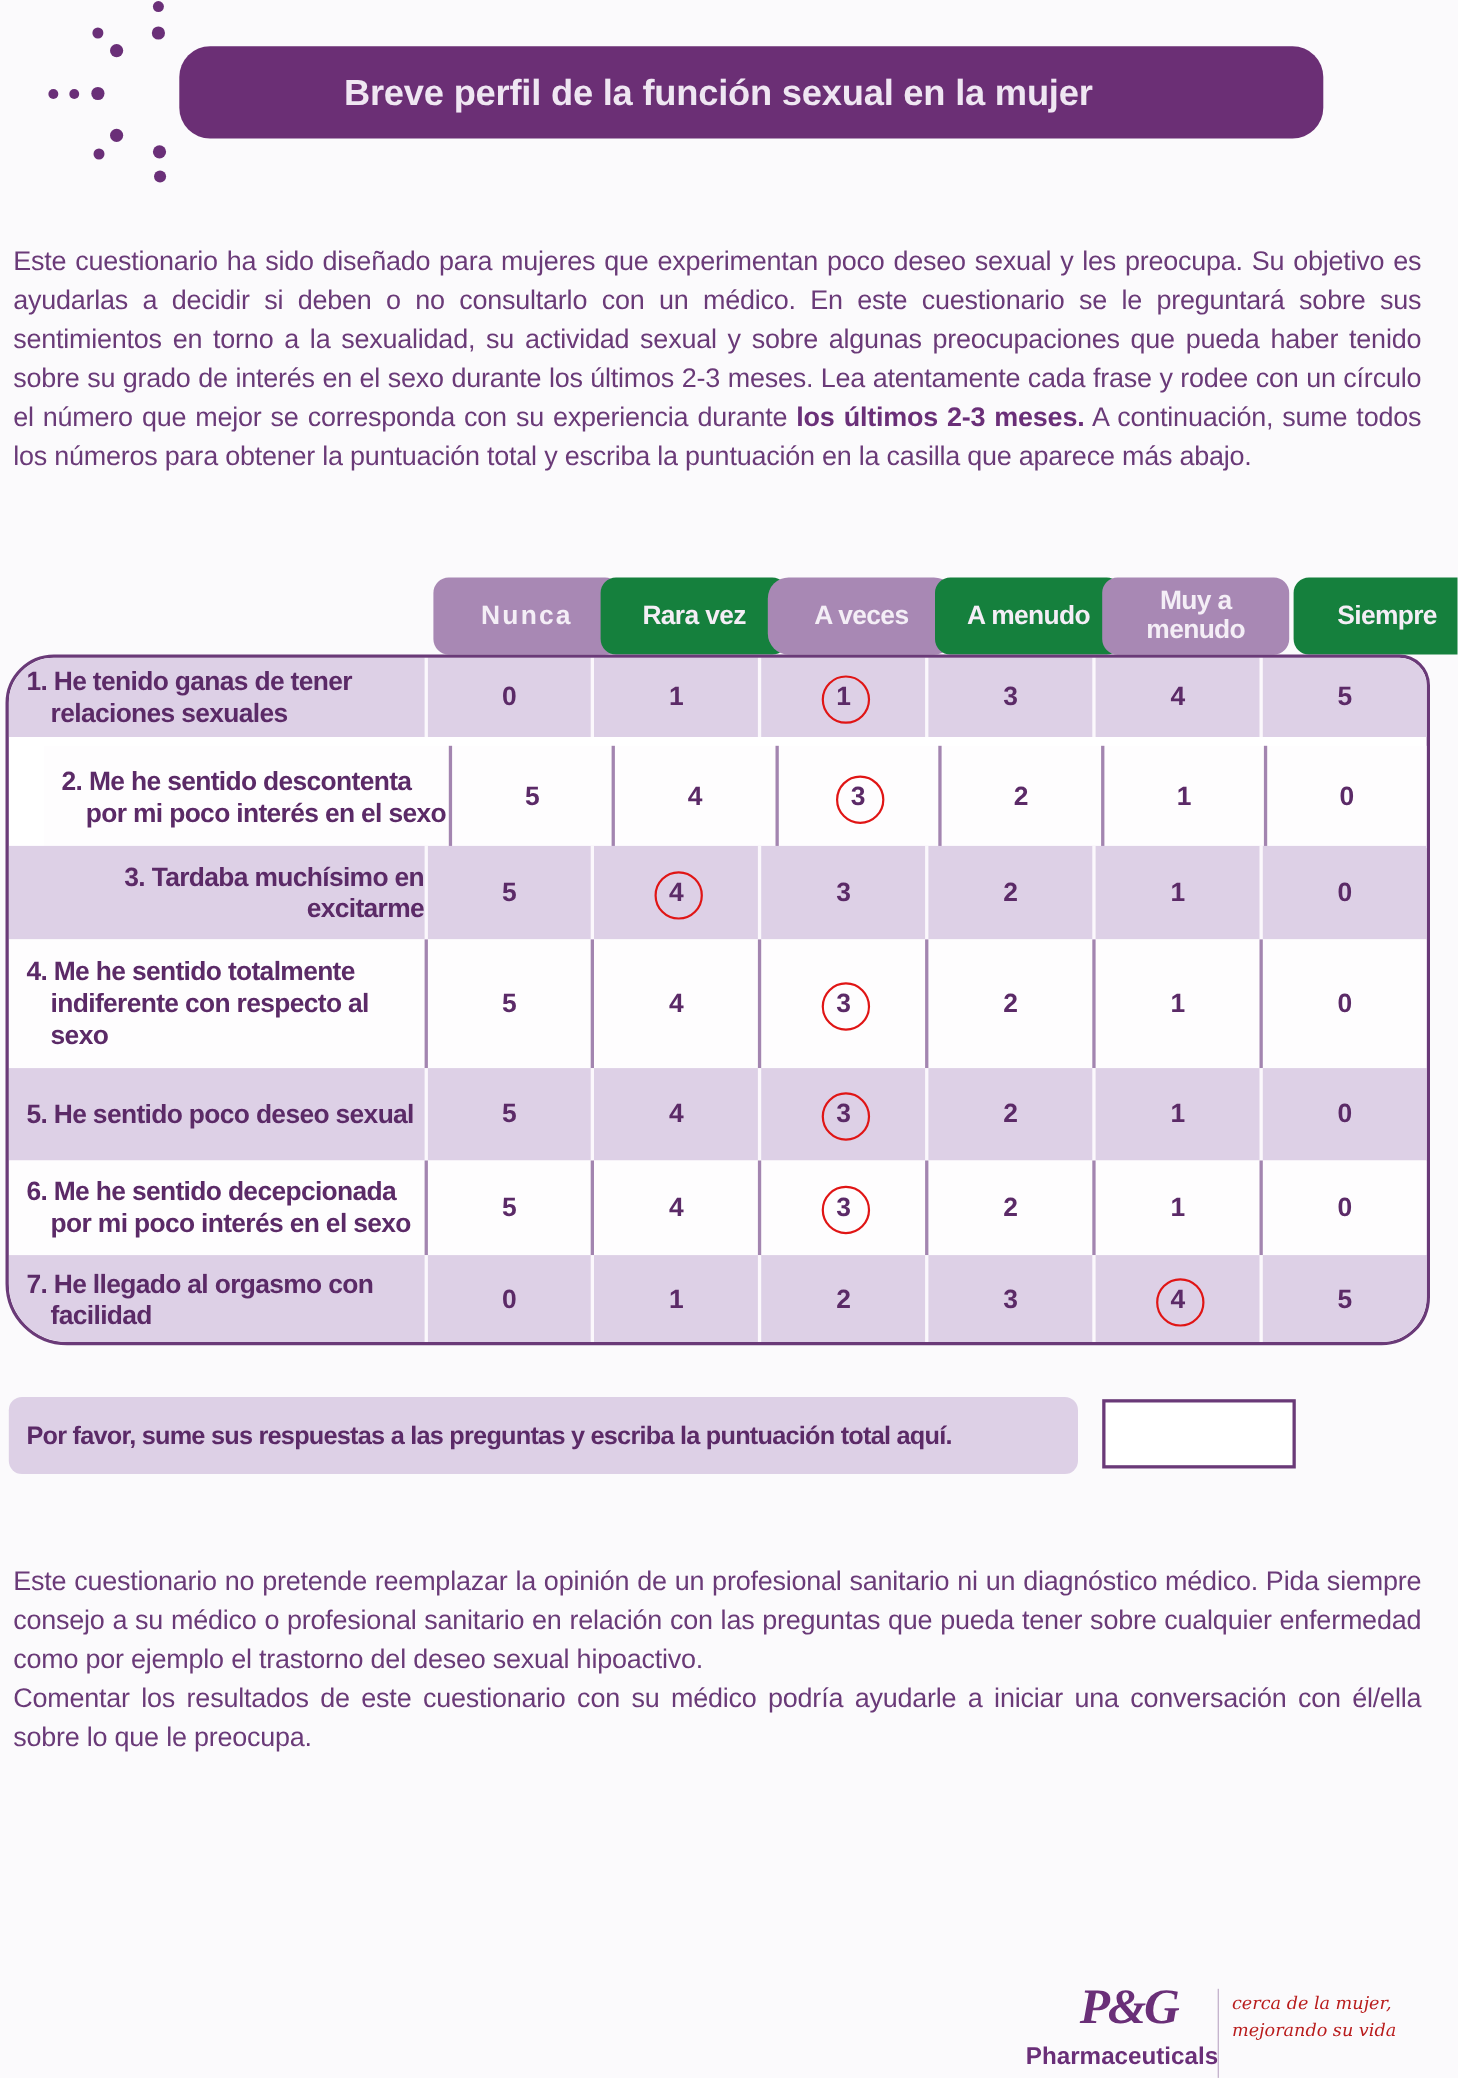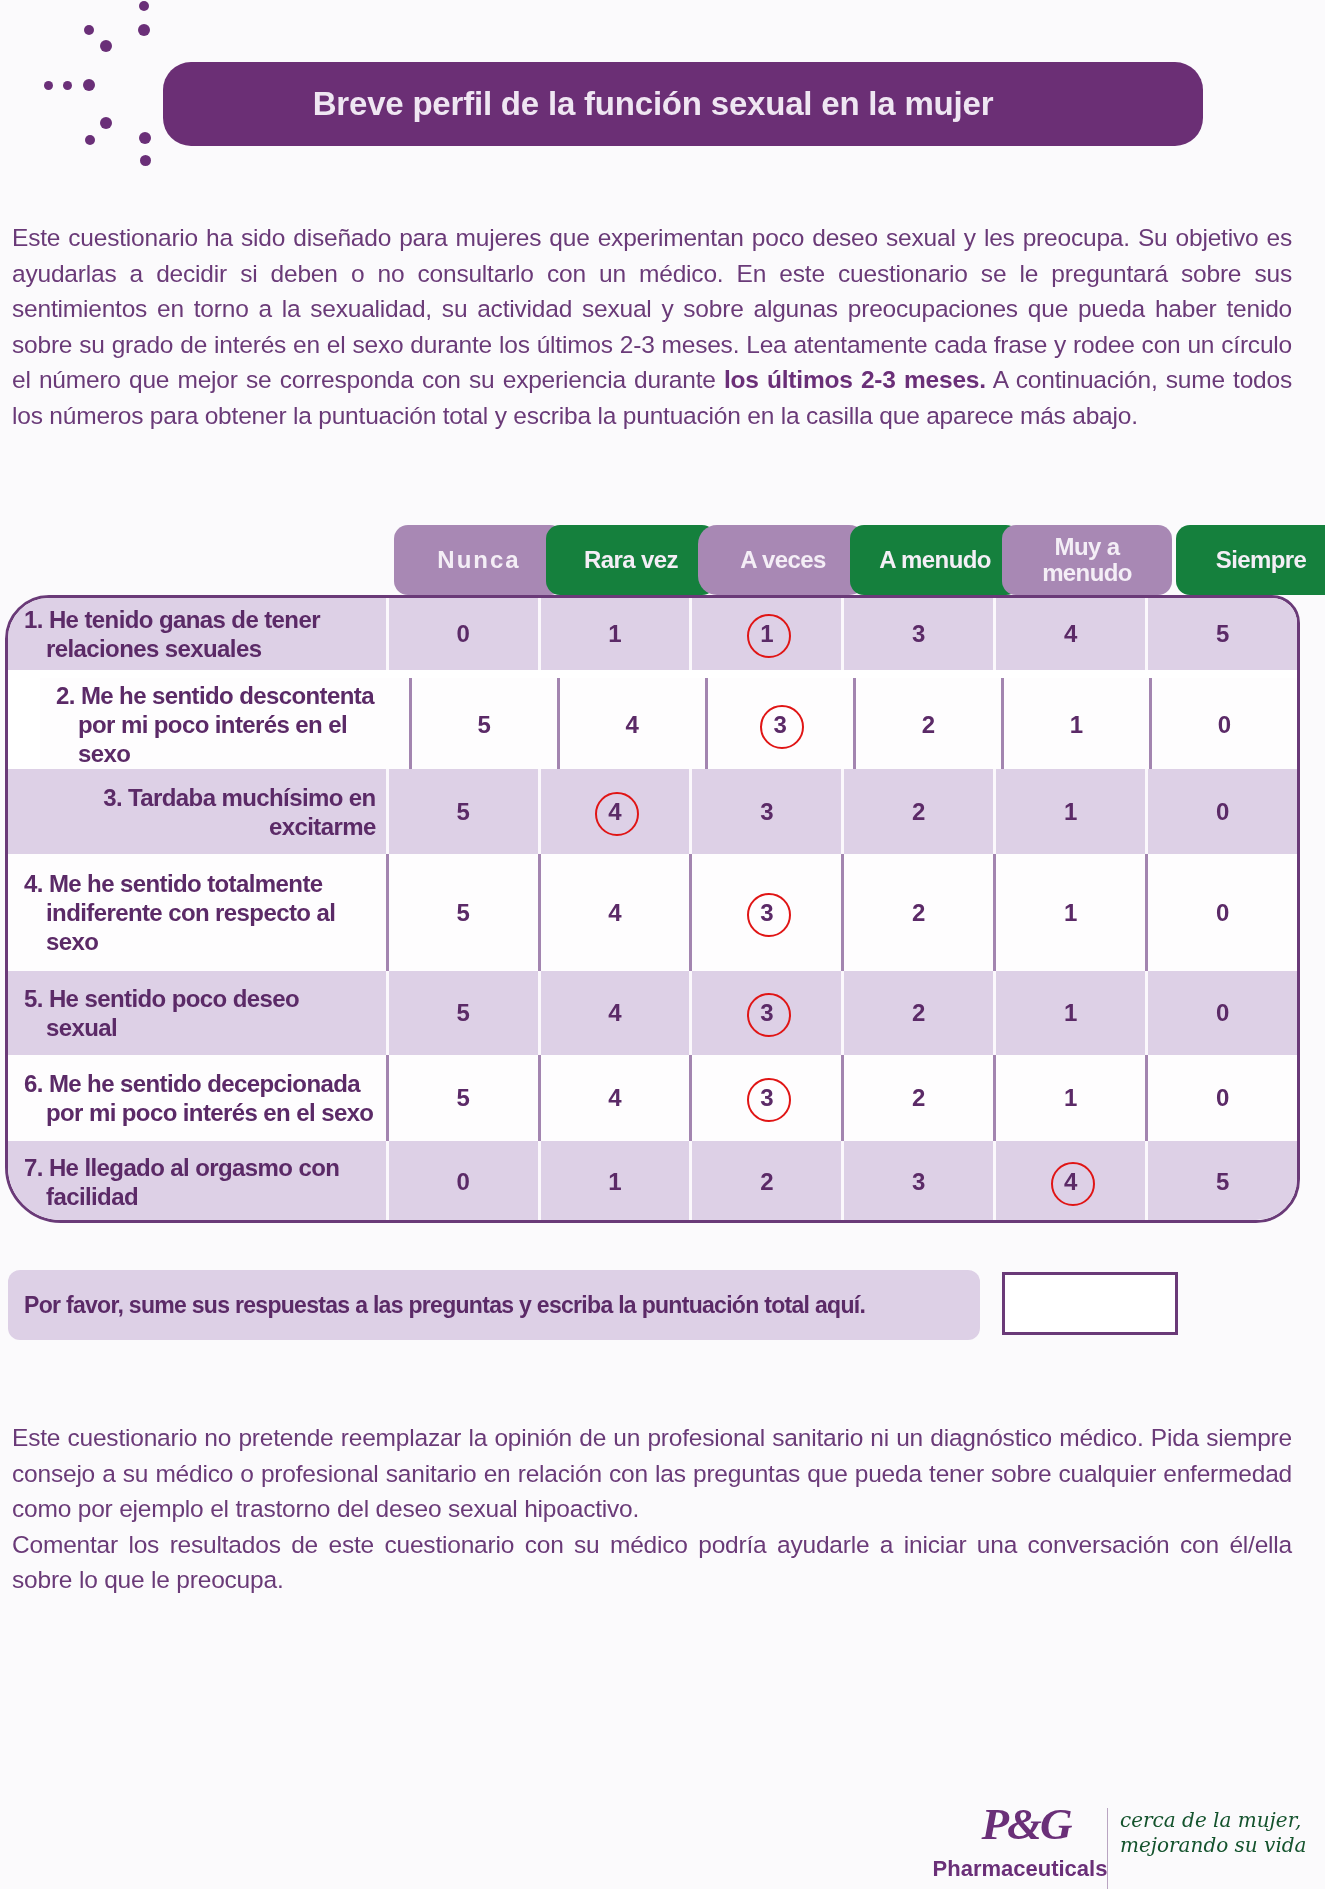--- a/index.html
+++ b/index.html
@@ -5,21 +5,21 @@
   html, body { margin:0; padding:0; }
   body {
     width:1325px; height:1889px; position:relative; overflow:hidden;
     background:#fbfafc; color:#5f2d6c;
     font-family:"Liberation Sans", sans-serif;
   }
   .dot { position:absolute; border-radius:50%; background:#6a2f78; }
   .title-pill {
     position:absolute; left:163px; top:42px; width:1040px; height:84px;
     background:#6b2f75; border-radius:28px;
-    display:flex; align-items:center; justify-content:center;margin-top:20px;
+    display:flex; align-items:center; justify-content:center;
   }
   .title-pill span {
     color:#efe6f2; font-weight:bold; font-size:33px; letter-spacing:-0.2px;
     margin-left:-60px;
   }
   .para {
     position:absolute; left:12px; width:1280px;
     font-size:24.5px; line-height:35.6px; color:#6a3a78; text-align:justify;
     letter-spacing:-0.2px;
   }
@@ -37,21 +37,21 @@
     position:absolute; left:5px; top:595px; width:1295px; height:628px;
     border:3px solid #6a3a78; border-radius:44px 28px 44px 56px;
     box-sizing:border-box; overflow:hidden; background:#fff;
   }
   .row {
     position:absolute; left:0; right:0; display:flex;
   }
   .row.shaded { background:#ddd0e6; }
   .row.plain { background:#fefdfe; }
   .q-cell {
-    width:385px; box-sizing:border-box; padding-left:16px; padding-right:10px;
+    width:385px; box-sizing:border-box; padding-left:16px; padding-right:0;
     display:flex; align-items:center;
     font-weight:bold; font-size:24px; line-height:29px; color:#5b2a67;
     letter-spacing:-0.6px;
   }
   .q-text { display:block; }
   .v-cell {
     width:152px; display:flex; align-items:center; justify-content:center;
     font-weight:bold; font-size:24px; color:#5b2a67; position:relative;
   }
   .row.shaded .v-cell { border-left:3px solid #fbf8fc; }
@@ -84,22 +84,22 @@
   }
   .logo .pharma {
     font-family:"Liberation Sans", sans-serif; font-weight:bold;
     font-size:22px; color:#6a2f78; display:block; margin-top:10px;
   }
   .logo-divider {
     position:absolute; left:1107px; top:1808px; width:1px; height:81px; background:#b9a5c2;
   }
   .tagline {
     position:absolute; left:1120px; top:1808px;
-    font-family:"DejaVu Serif", serif; font-style:italic; font-size:20px;
-    line-height:25px; color:#14532d;
+    font-family:"DejaVu Serif", serif; font-style:italic; font-size:16px;
+    line-height:25px; color:#b91c1c;
   }
 </style>
 </head>
 <body>
 
 <div>
   <div class="dot" style="left:139px;top:1px;width:10px;height:10px;"></div>
   <div class="dot" style="left:84px;top:25px;width:10px;height:10px;"></div>
   <div class="dot" style="left:138px;top:24px;width:12px;height:12px;"></div>
   <div class="dot" style="left:100px;top:40px;width:12px;height:12px;"></div>

